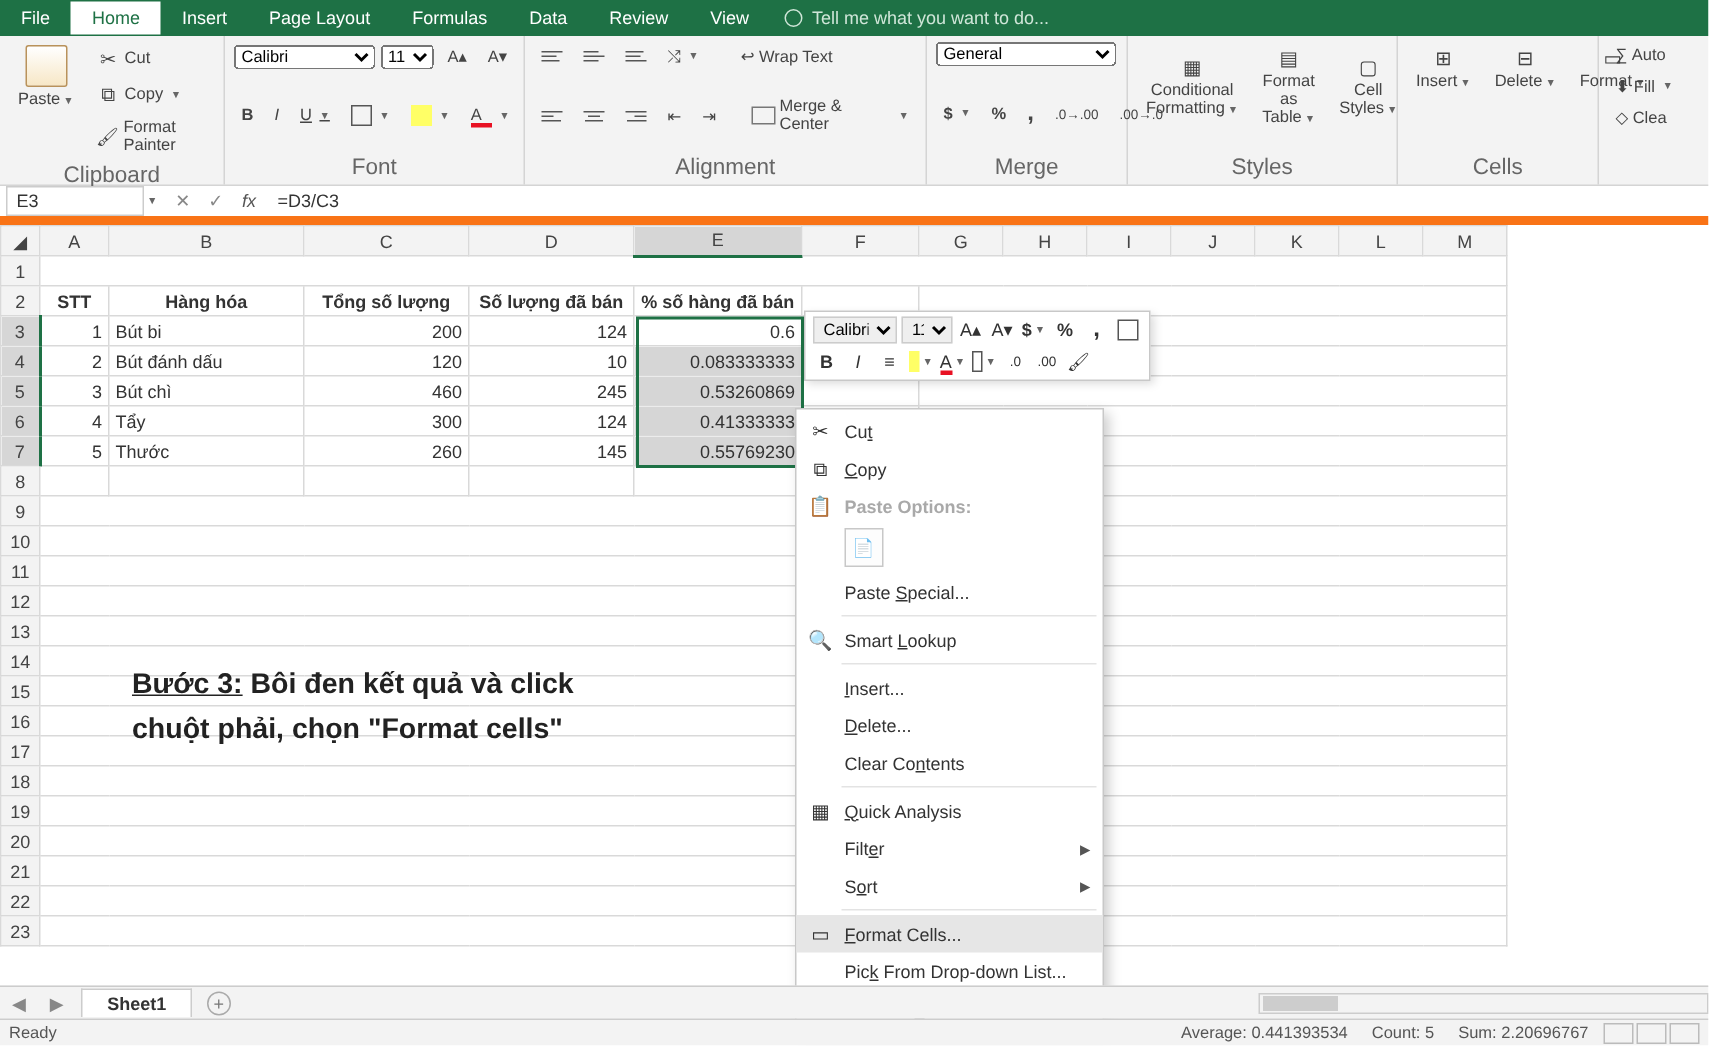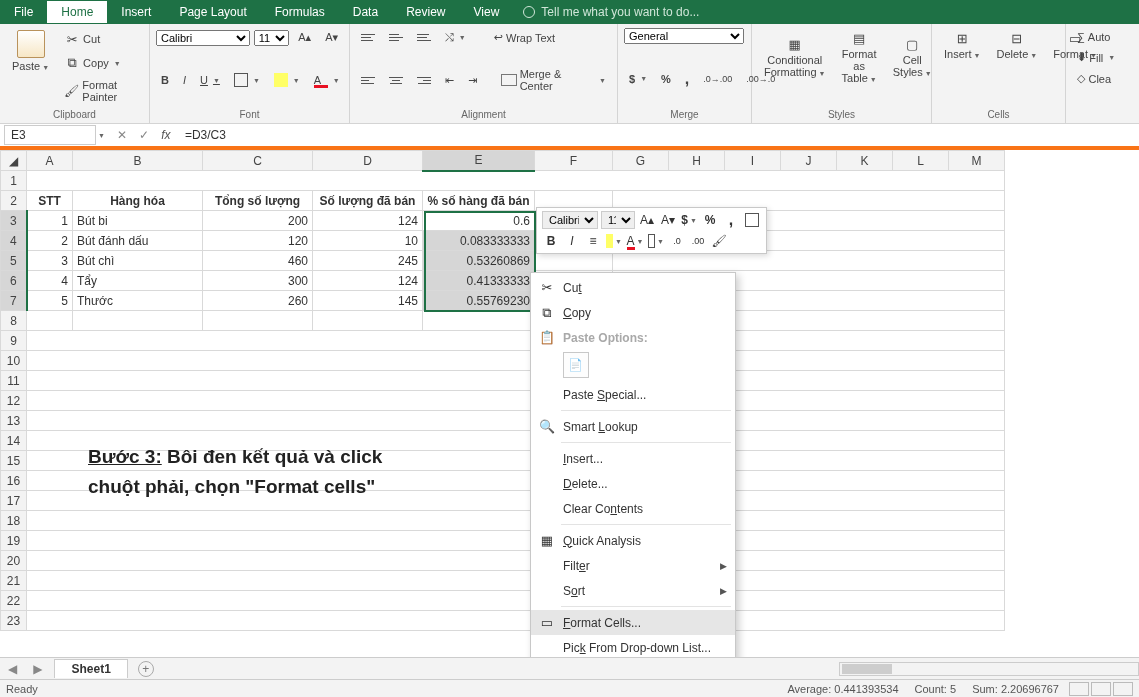--- a/index.html
+++ b/index.html
@@ -8,21 +8,21 @@
 
 .menubar { background: #1e7145; height: 24px; display: flex; align-items: center; color: #fff; font-size: 12px; }
 .menubar .tab { padding: 4px 14px; cursor: pointer; }
 .menubar .tab.active { background: #fff; color: #1e7145; }
 .menubar .tell { color: #cfe6d8; margin-left: 10px; display:flex; align-items:center; gap:6px;}
 .menubar .bulb { width:12px;height:12px;border:1px solid #cfe6d8;border-radius:50%; display:inline-block;}
 
 
 .ribbon { height: 100px; border-bottom: 1px solid #d4d4d4; display: flex; background: #f3f3f3; font-size: 11px; color:#444; user-select:none;}
 .group { border-right: 1px solid #d4d4d4; padding: 4px 6px 0 6px; display: flex; flex-direction: column; justify-content: space-between; }
-.group-label { text-align: center; color: #666; font-size: 10px; padding: 2px 0 3px 0; }
+.group-label { text-align: center; color: #666; font-size: 15px; padding: 2px 0 3px 0; }
 .row { display: flex; align-items: center; gap: 4px; }
 .btn { padding: 2px 4px; border: 1px solid transparent; border-radius: 2px; display:flex; align-items:center; gap:3px;}
 .ddarrow { font-size: 7px; color:#666; margin-left:2px;}
 .big { display:flex; flex-direction:column; align-items:center; padding:2px 6px; gap:2px; }
 .big .lbl { font-size:11px; text-align:center; line-height:1.1;}
 
 
 .ico { width:16px; height:16px; display:inline-flex; align-items:center; justify-content:center; font-size:13px;}
 .ico.paste { width:28px;height:28px; border:1px solid #b9925b; background:linear-gradient(#fff,#f7e7c6); border-radius:2px;}
 .scissors::before{content:"✂";}
@@ -37,21 +37,21 @@
 .fontcolor-ico::after{content:"";position:absolute;left:0;right:0;bottom:-2px;height:3px;background:#e81123;}
 .align-ico{display:inline-flex;flex-direction:column;gap:2px;width:14px;}
 .align-ico span{height:1px;background:#555;display:block;}
 .merge-ico{width:16px;height:12px;border:1px solid #777;display:inline-block;position:relative;}
 .dollar::before{content:"$";font-weight:bold;}
 .percent::before{content:"%";font-weight:bold;}
 .comma::before{content:",";font-weight:bold;font-size:16px;}
 .incdec{font-size:9px;}
 
 
-.fbar { height: 26px; border-bottom:4px solid #f97316; display:flex; align-items:center; background:#fff; font-size:12px;}
+.fbar { height: 26px; border-bottom:6px solid #f97316; display:flex; align-items:center; background:#fff; font-size:12px;}
 .namebox { width:92px; border:1px solid #ccc; margin:2px 0 2px 4px; padding:2px 6px; background:#fff;}
 .fb-btn { width:22px; text-align:center; color:#888;}
 .fx { font-style:italic; color:#555;}
 .formula { flex:1; padding:2px 8px;}
 
 
 .grid { position:relative; }
 table.sheet { border-collapse:collapse; table-layout:fixed; }
 table.sheet th, table.sheet td { border:1px solid #d9d9d9; height:20px; font-size:12px; padding:0 4px; overflow:hidden; white-space:nowrap;}
 table.sheet th { background:#f3f3f3; font-weight:normal; color:#444; text-align:center; position:relative;}

